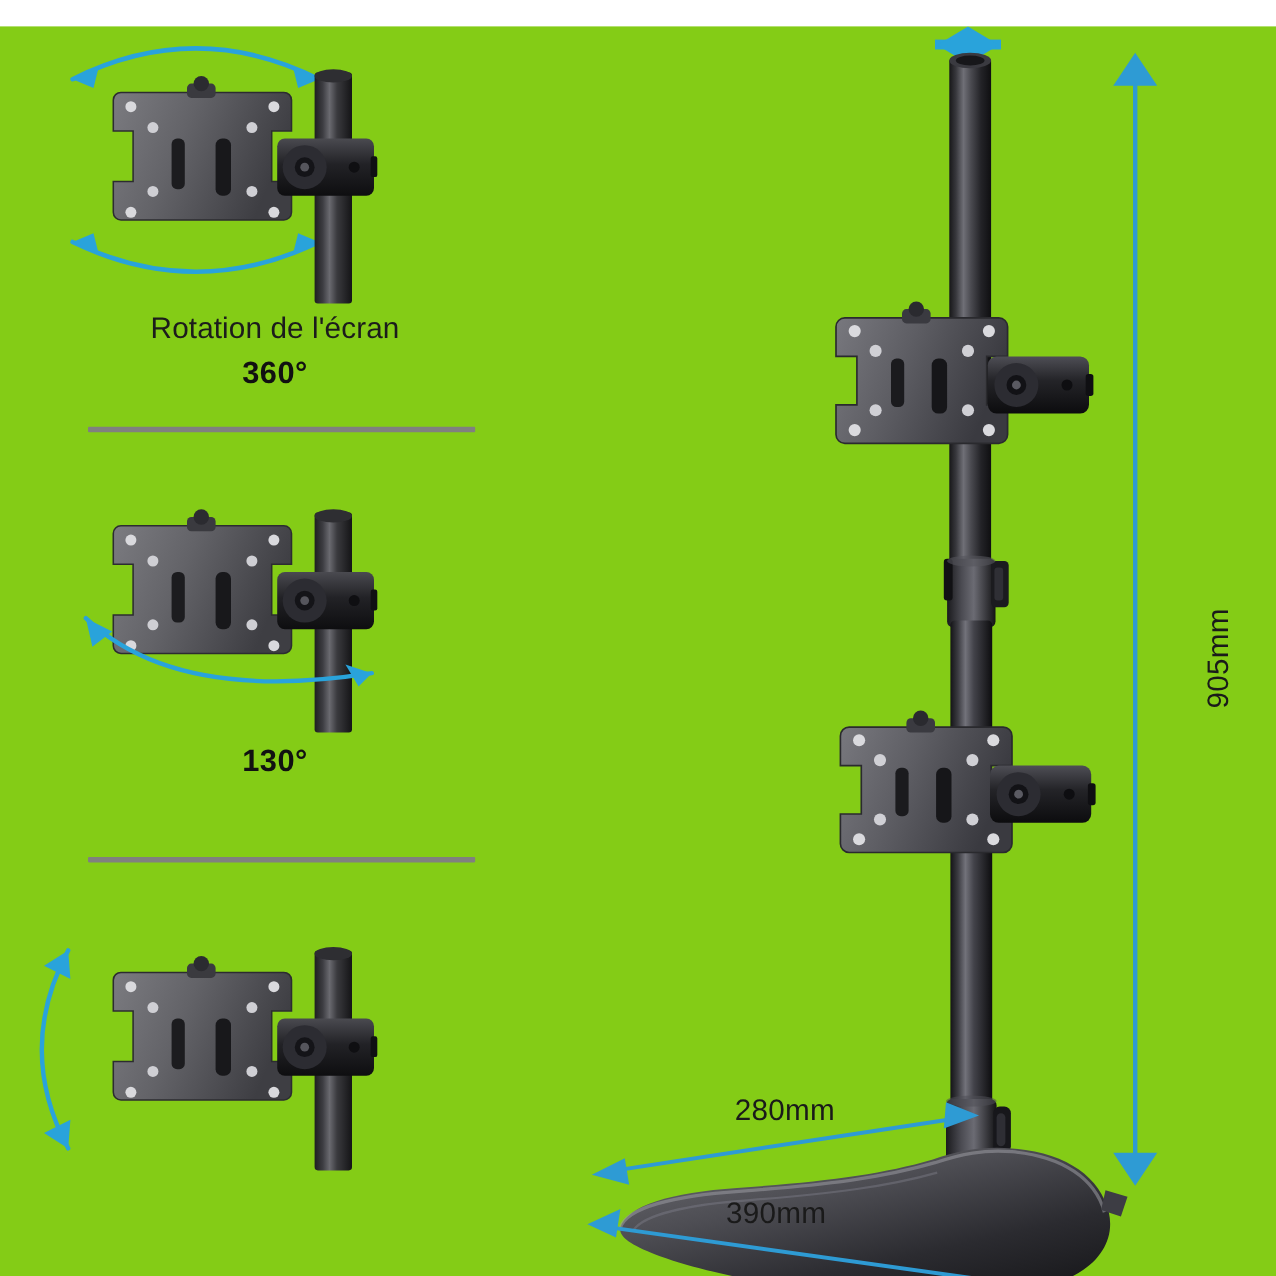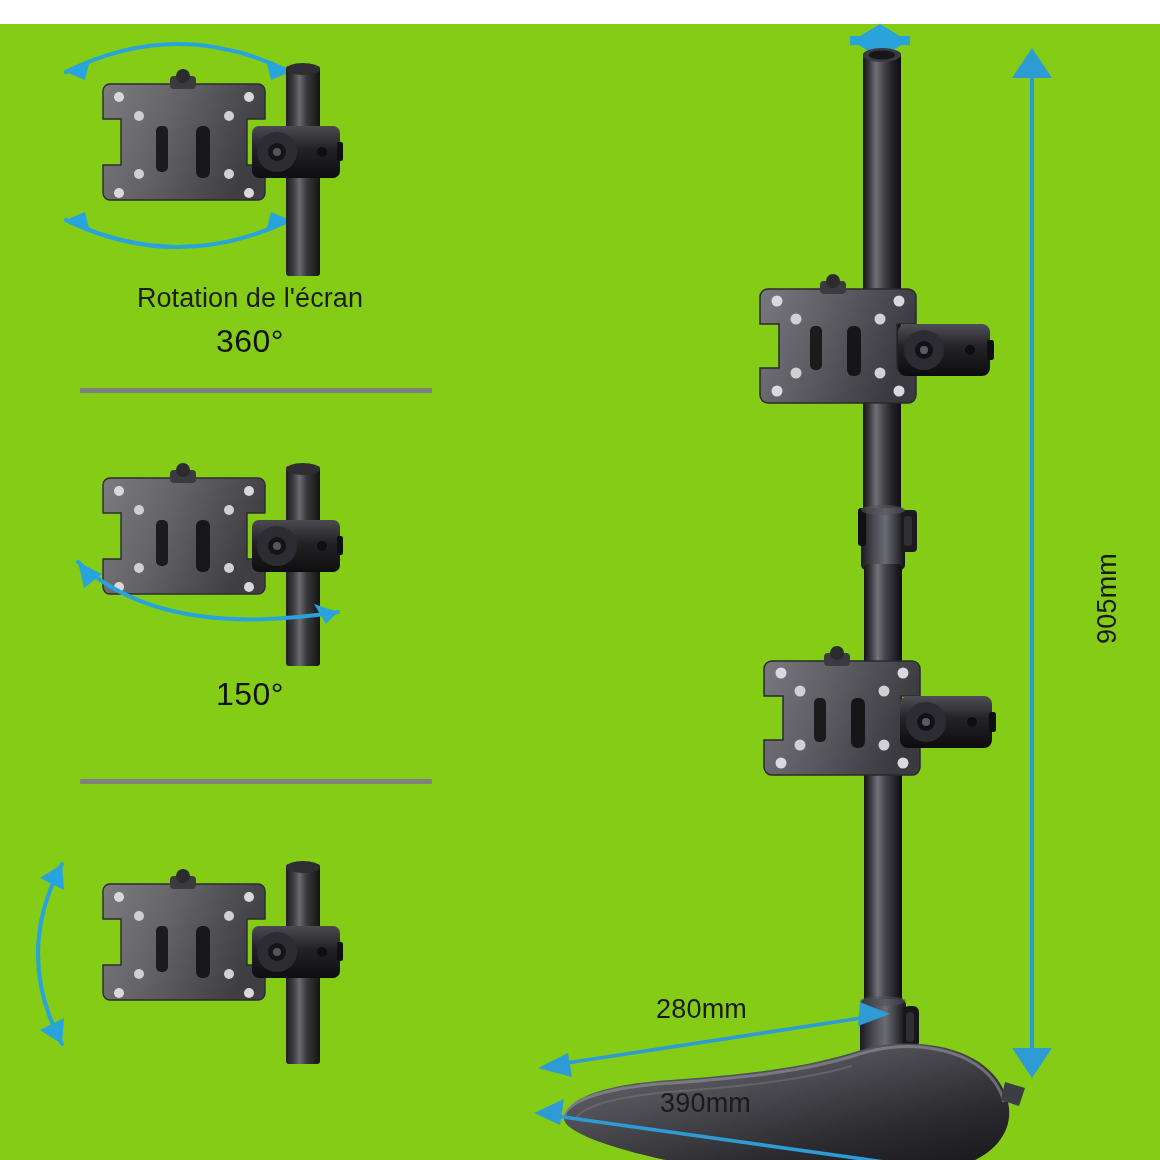--- a/index.html
+++ b/index.html
@@ -41,23 +41,23 @@
   }
   .feature-title {
     font-size: 27px;
     color: #1c1c1c;
     font-weight: 400;
     letter-spacing: 0.1px;
     line-height: 1.25;
     white-space: nowrap;
   }
   .feature-value {
-    font-size: 32px;
+    font-size: 28px;
     color: #111111;
-    font-weight: 400;
+    font-weight: 700;
     letter-spacing: 0.4px;
     line-height: 1.3;
     margin-top: 5px;
     white-space: nowrap;
   }
   .divider {
     position: absolute;
     left: 80px;
     width: 352px;
     height: 5px;
@@ -227,21 +227,21 @@
           </g>
 
           <g>
             <path d="M78 118 Q160 196 338 168" fill="none" stroke="#29A3DB" stroke-width="4" stroke-linecap="round"></path>
             <path d="M78 118 l 6 26 l 18 -14 z" fill="#29A3DB"></path>
             <path d="M338 168 l -24 -8 l 12 20 z" fill="#29A3DB"></path>
           </g>
         </svg>
       </div>
       <div class="feature-caption" style="top:225px;">
-        <div class="feature-value">150°</div>
+        <div class="feature-value">130°</div>
       </div>
     </div>
 
     <div class="divider" style="top:755px;"></div>
 
     <div class="feature" style="top:812px;height:348px;">
       <div class="feature-illus" style="height:228px;">
         <svg class="illus-svg" width="500" height="230" viewBox="0 0 500 230">
           <defs>
             <linearGradient id="poleG3" x1="0" y1="0" x2="1" y2="0">
@@ -463,18 +463,18 @@
 
       <g>
         <line x1="56" y1="1092" x2="470" y2="1150" stroke="#2E9BD4" stroke-width="3.6"></line>
         <path d="M34 1089 l 30 -14 l -4 26 z" fill="#2E9BD4"></path>
         <path d="M492 1154 l -28 -14 l -2 24 z" fill="#2E9BD4"></path>
       </g>
     </svg>
 
     <div class="dim-label vertical" style="left:592px; top:620px;">905mm</div>
 
-    <div class="dim-label" style="left:156px; top:970px;">280mm</div>
+    <div class="dim-label" style="left:168px; top:970px;">280mm</div>
 
     <div class="dim-label" style="left:160px; top:1064px;">390mm</div>
   </div>
 
 </div>
 
 </body></html>

